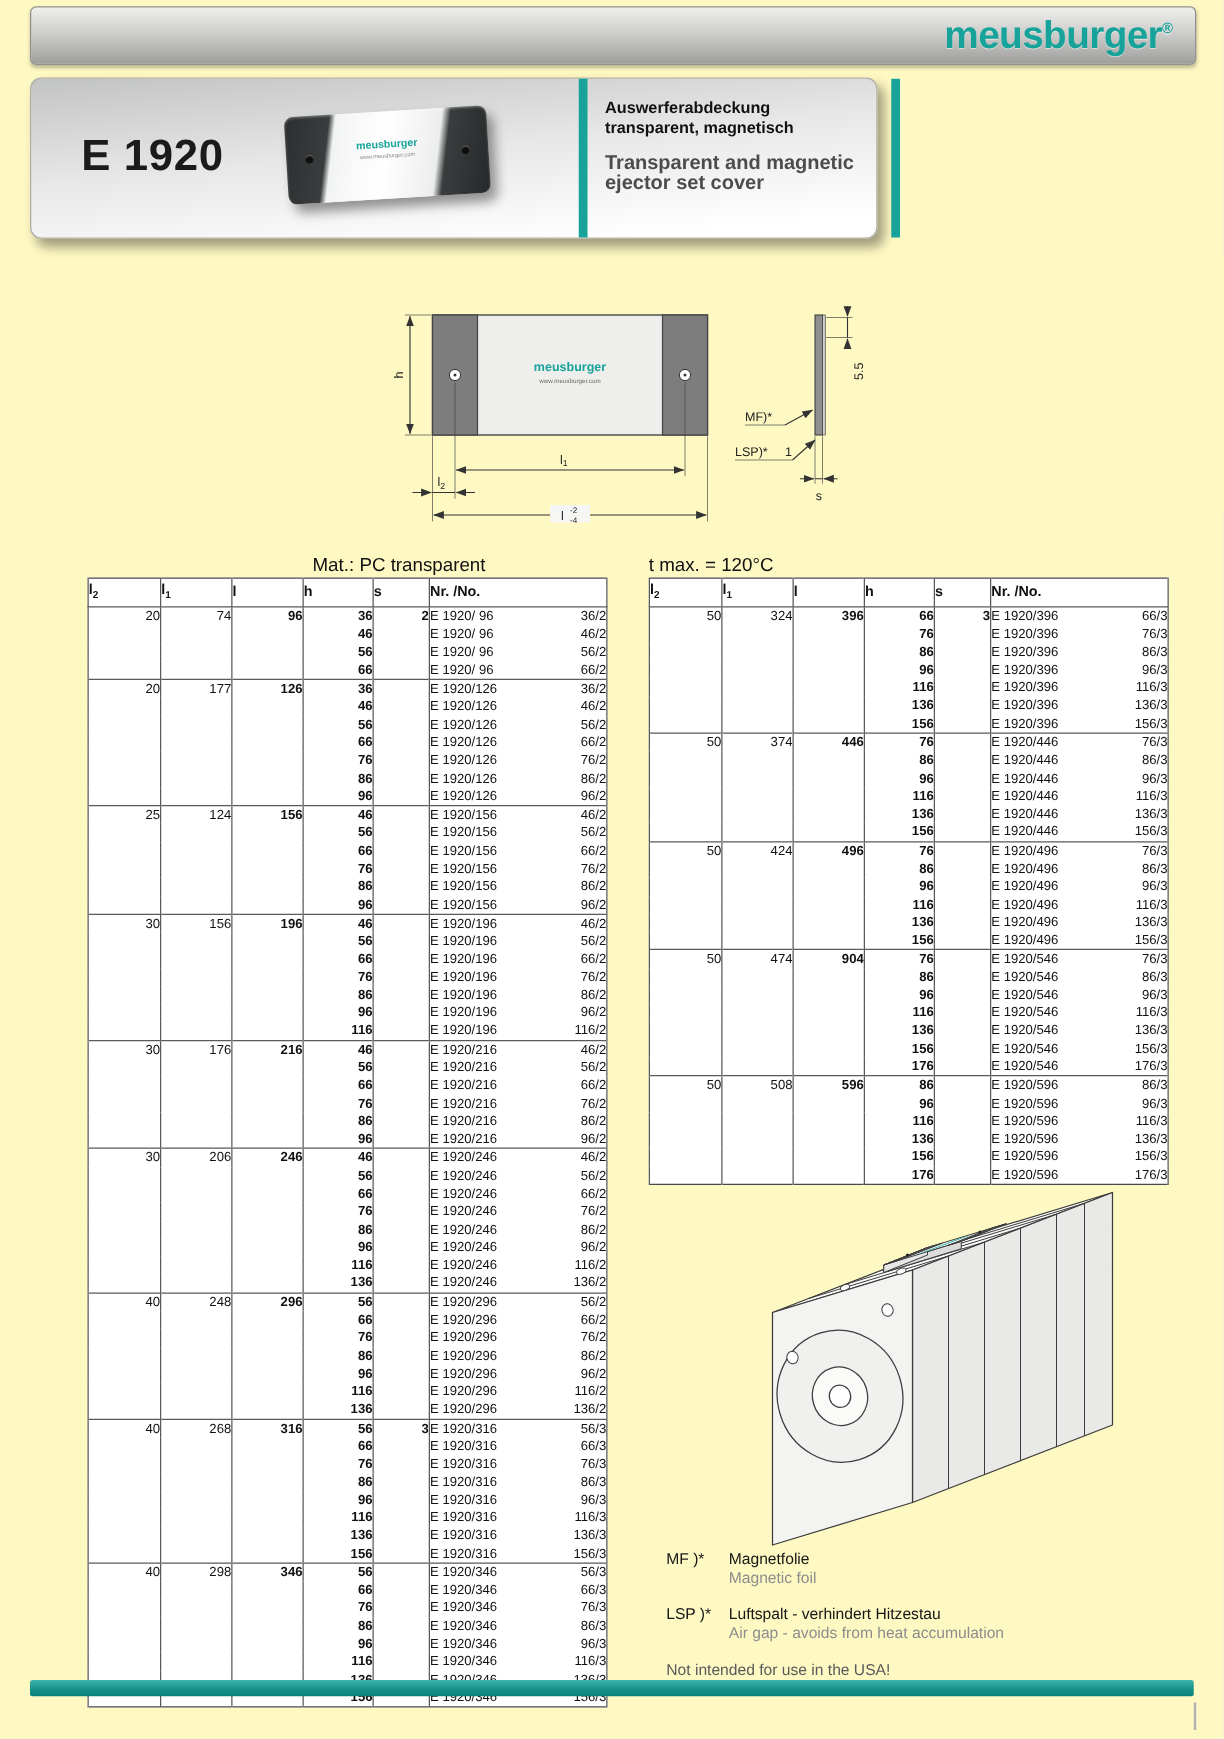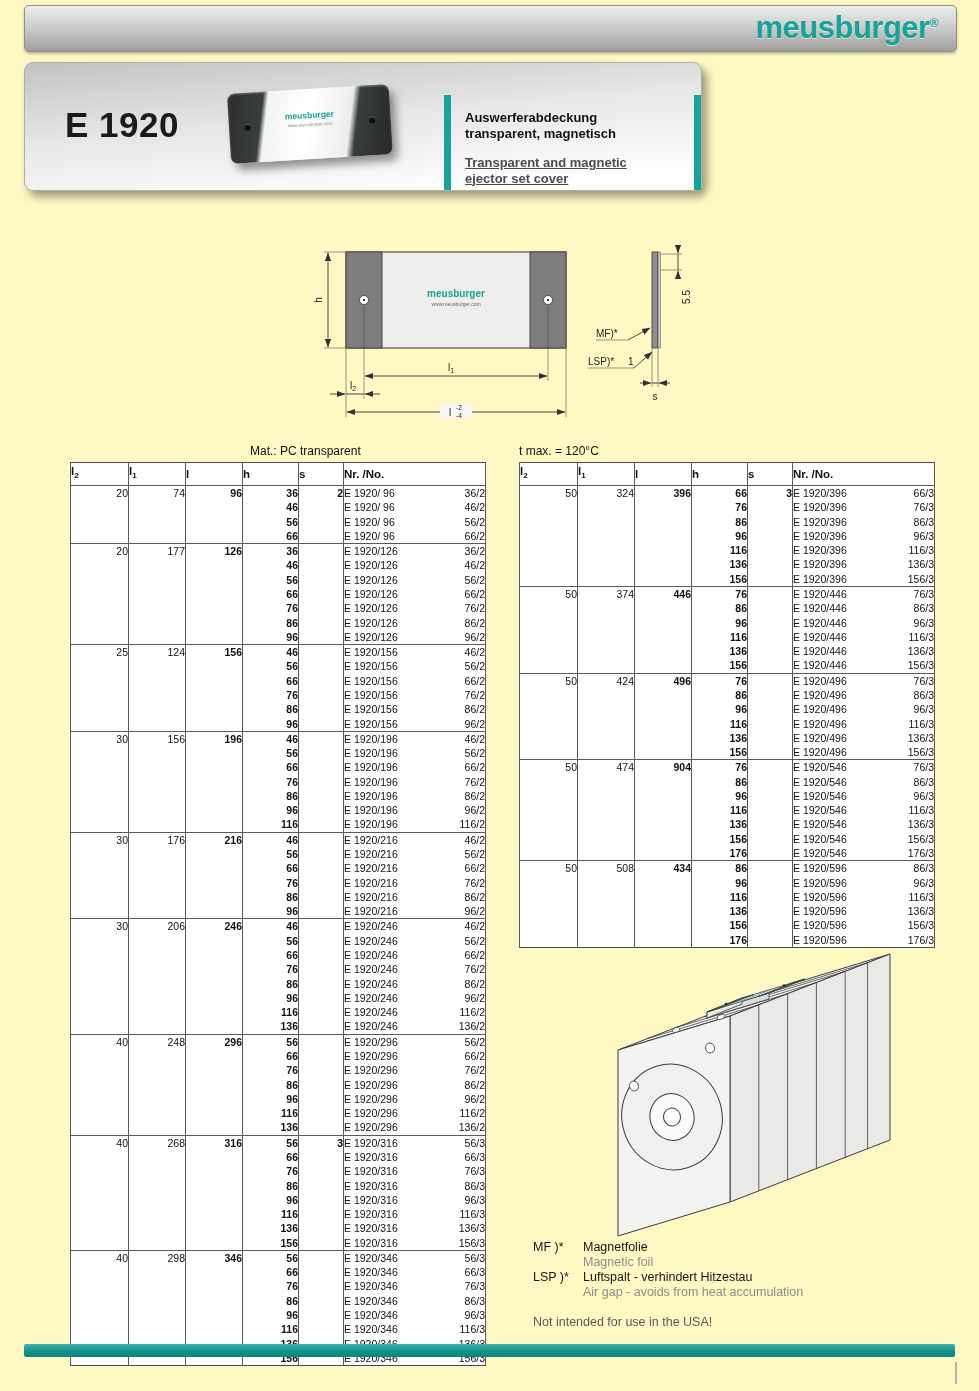--- a/index.html
+++ b/index.html
@@ -23,40 +23,40 @@
   .photo{position:absolute;left:200px;top:14px;width:170px;height:96px;transform:rotate(-3.5deg);}
   .ph-plate{position:absolute;left:4px;right:4px;top:12px;bottom:14px;border-radius:7px;
             background:linear-gradient(100deg,#2c2e2f 0%,#3a3d3e 21%,#f2f4f3 24%,#ffffff 48%,#eceeec 73%,#3a3d3e 77%,#26282a 100%);
             box-shadow:5px 7px 9px rgba(0,0,0,.4), inset 0 1px 2px rgba(255,255,255,.35);}
   .ph-hole{position:absolute;width:7px;height:7px;border-radius:50%;background:#0f0f10;top:50%;margin-top:-4px;
            box-shadow:inset 0 1px 1px #666;}
   .ph-hole.l{left:9%;} .ph-hole.r{right:9%;}
   .ph-logo{position:absolute;left:28%;right:28%;top:32%;text-align:center;color:var(--accent);
            font-weight:bold;font-size:8.5px;line-height:9px;}
   .ph-url{font-size:4.5px;color:#888;font-weight:normal;display:block;}
-  .desc{position:absolute;left:419px;top:0;bottom:0;width:243px;
-        border-left:7px solid var(--accent);border-right:7px solid var(--accent);margin-top:32px;}
+  .desc{position:absolute;left:438px;top:0;bottom:0;width:243px;
+        border-left:7px solid var(--accent);border-right:7px solid var(--accent);}
   .desc-inner{padding:15px 0 0 14px;}
   .de{font-weight:bold;font-size:13px;line-height:15.5px;color:#111;}
-  .en{font-weight:bold;font-size:13px;line-height:15.5px;color:#4c4c4c;margin-top:14px;text-decoration:underline;}
+  .en{font-weight:bold;font-size:16px;line-height:15.5px;color:#4c4c4c;margin-top:14px;}
 
   
   .tech{position:absolute;left:278px;top:240px;width:430px;height:190px;}
   .ext{stroke:#444;stroke-width:.55;fill:none;}
   .mline{stroke:#333;stroke-width:.9;fill:none;}
   .dim{stroke:#333;stroke-width:.9;fill:none;marker-start:url(#ar);marker-end:url(#ar);}
   .dimh{stroke:#333;stroke-width:.9;fill:none;marker-end:url(#ar);}
   .dtext{font-size:10px;fill:#222;}
   .dsub{font-size:7px;fill:#222;}
   .dtol{font-size:6.5px;fill:#222;}
   .tlogo{font-size:10px;font-weight:bold;fill:var(--accent);}
   .turl{font-size:5px;fill:#666;}
 
   
-  .tbl-title{position:absolute;font-size:12px;color:#111;}
+  .tbl-title{position:absolute;font-size:15px;color:#111;}
   .titleL{left:250px;top:444px;} .titleR{left:519px;top:444px;}
 
   
   .tblL{position:absolute;left:70px;top:462px;}
   .tblR{position:absolute;left:519px;top:462px;}
   table.dt{border-collapse:collapse;table-layout:fixed;border:1.5px solid #4a4a4a;background:#fff;}
   .dt th,.dt td{border-left:1px solid #5a5a5a;border-right:1px solid #5a5a5a;padding:0;
                 font-size:10.5px;line-height:14.28px;color:#111;white-space:nowrap;overflow:hidden;}
   .dt thead th{height:22px;border-bottom:1px solid #5a5a5a;font-weight:bold;font-size:11.5px;
                text-align:left;vertical-align:middle;}
@@ -70,21 +70,21 @@
   .c-nr{padding-left:44px;padding-right:5px;text-align:left;}
   .c-nr .suf{float:right;}
 
   
   .iso{position:absolute;left:598px;top:950px;width:357px;height:292px;}
   .iln{stroke:#3c3c3c;stroke-width:.8;fill:none;}
 
   
   .notes{position:absolute;left:533px;top:1240px;font-size:12.5px;color:#161616;}
   .ngrid{display:grid;grid-template-columns:50px auto;line-height:15px;}
-  .ngrid + .ngrid{}
+  .ngrid + .ngrid{margin-top:14px;}
   .nen{color:#8d8d8d;}
   .nusa{margin-top:15px;color:#5a5a5a;}
 
   
   .botbar{position:absolute;left:24px;top:1344px;width:931px;height:13px;border-radius:2px;
           background:linear-gradient(180deg,#3db3ab 0%,#149088 60%,#0c837b 100%);}
   .bottick{position:absolute;left:955px;top:1362px;width:2px;height:22px;background:#b3b3b3;}
 </style>
 </head>
 <body>
@@ -629,21 +629,21 @@
             <td class="c-h">156</td>
             <td class="c-nr"><span class="suf">156/3</span><span class="base">E 1920/546</span></td>
           </tr>
           <tr>
             <td class="c-h">176</td>
             <td class="c-nr"><span class="suf">176/3</span><span class="base">E 1920/546</span></td>
           </tr>
           <tr class="gstart">
             <td class="c-l2" rowspan="6">50</td>
             <td class="c-l1" rowspan="6">508</td>
-            <td class="c-l" rowspan="6">434</td>
+            <td class="c-l" rowspan="6">596</td>
             <td class="c-h">86</td>
             <td class="c-s" rowspan="6"></td>
             <td class="c-nr"><span class="suf">86/3</span><span class="base">E 1920/596</span></td>
           </tr>
           <tr>
             <td class="c-h">96</td>
             <td class="c-nr"><span class="suf">96/3</span><span class="base">E 1920/596</span></td>
           </tr>
           <tr>
             <td class="c-h">116</td>

